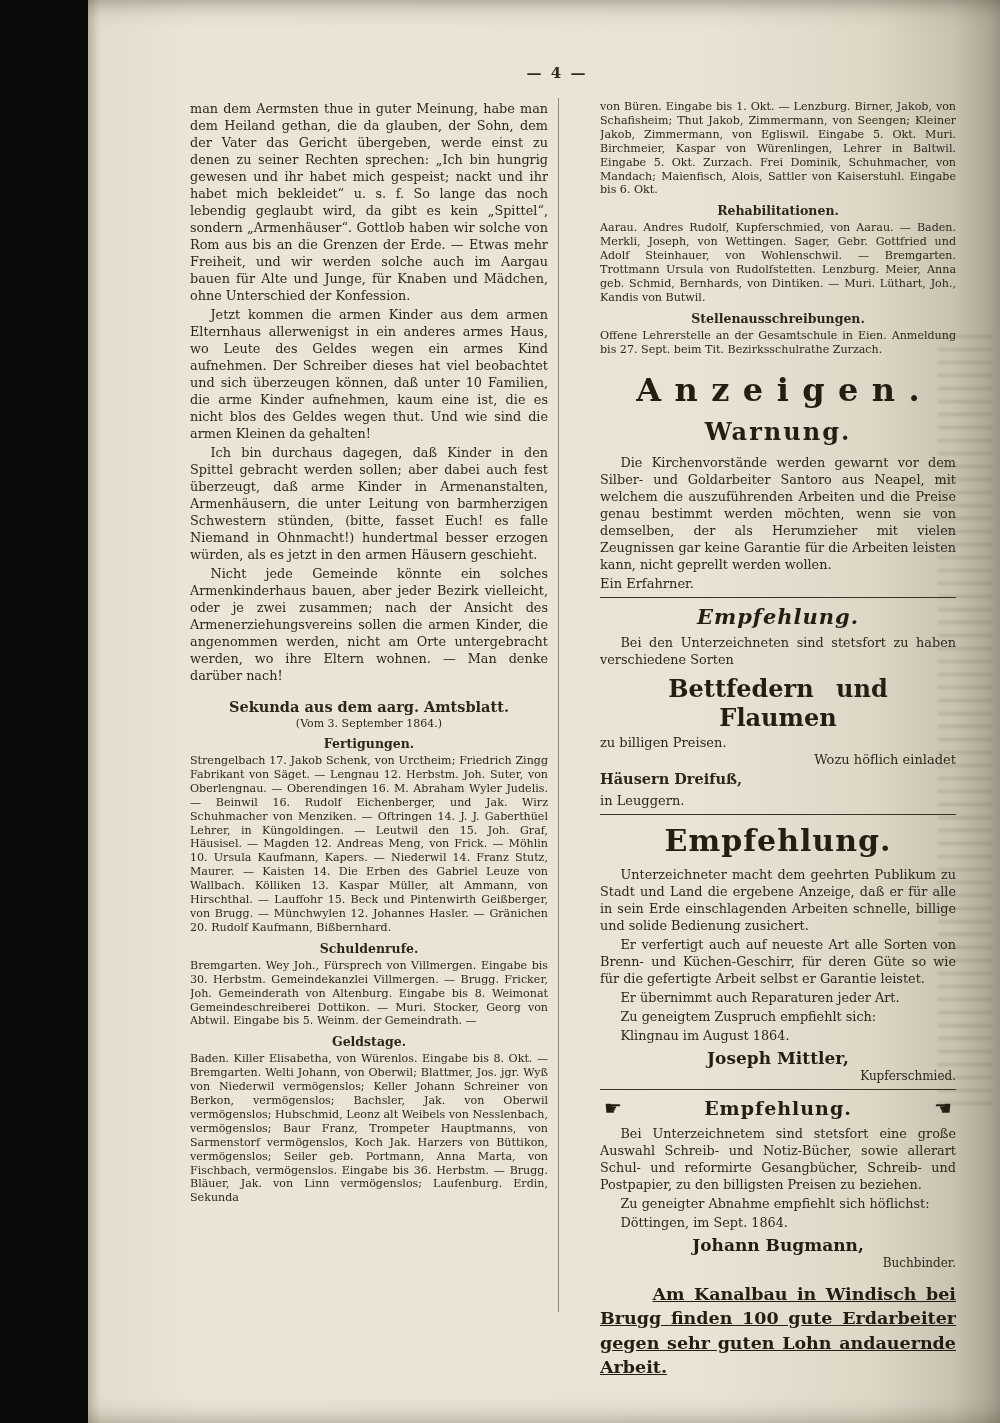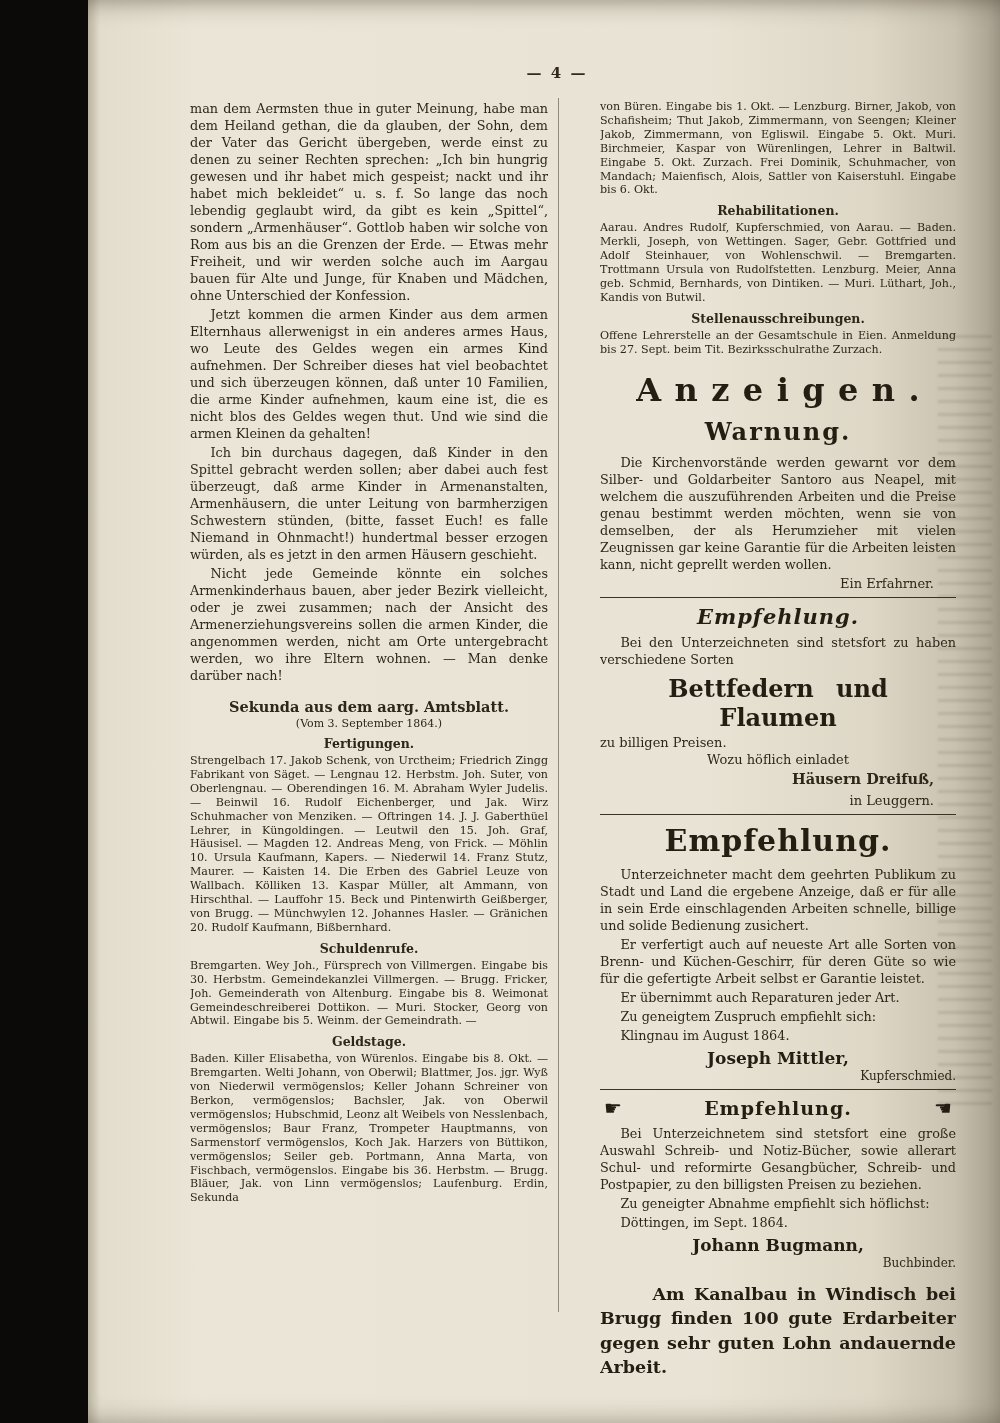--- a/index.html
+++ b/index.html
@@ -41,41 +41,41 @@
 
   .sec-head   { font-size: 12.5px; font-weight: bold; text-align: center; margin: 6px 0 3px; }
   .amts-title { font-size: 14.5px; font-weight: bold; text-align: center; margin: 14px 0 2px; }
   .amts-sub   { font-size: 11px; text-align: center; margin: 0 0 4px; }
 
   .anzeigen {
     font-size: 32px; font-weight: bold; text-align: center;
     letter-spacing: .42em; text-indent: .42em; margin: 14px 0 4px; color: #241d12;
   }
   .warnung-head { font-size: 24px; font-weight: bold; text-align: center; letter-spacing: 2px; margin: 8px 0 8px; color: #241d12; }
-  .sig-right { text-align: right; font-size: 13px; padding-right: 22px; margin: 3px 0 6px; }
+  .sig-right { text-align: left; font-size: 13px; padding-right: 22px; margin: 3px 0 6px; }
   .sig-right.bold { font-weight: bold; font-size: 14.5px; }
   .rule { height: 1px; background: #3a3222; margin: 6px 0; }
 
   .emp1-head { font-size: 21px; font-weight: bold; font-style: italic; text-align: center; letter-spacing: 1px; margin: 5px 0 5px; color: #241d12; }
   .product   { font-size: 24px; font-weight: bold; text-align: center; word-spacing: 14px; margin: 6px 0 3px; color: #241d12; }
   .line-left   { font-size: 13px; margin: 2px 0; }
-  .line-center { font-size: 13px; text-align: center; margin: 2px 0; }
+  .line-center { font-size: 13px; text-align: right; margin: 2px 0; }
 
   .emp2-head { font-size: 30px; font-weight: bold; text-align: center; letter-spacing: 1px; margin: 8px 0 8px; color: #241d12; }
   .dateline  { font-size: 12.8px; margin: 3px 0 2px; text-indent: 1.6em; }
   .sig-center { text-align: center; font-weight: bold; font-size: 17px; margin: 5px 0 0; color: #241d12; }
   .sig-role   { text-align: right; font-size: 12px; font-weight: normal; margin: 1px 0 5px; }
 
   .emp3-head { display: flex; align-items: center; justify-content: space-between; margin: 5px 4px; }
   .emp3-title { font-size: 19px; font-weight: bold; letter-spacing: 1px; color: #241d12; }
   .hand { font-size: 20px; color: #241d12; }
 
   .final-ad {
     font-size: 17.5px; font-weight: bold; line-height: 24.5px;
-    text-indent: 3em; margin: 12px 0 0; color: #241d12;
+    text-indent: 3em; margin: 12px 0 0; color: #241d12; text-decoration: underline;
   }
 </style>
 </head>
 <body>
 
 <div class="paper">
   <div class="page-number">— 4 —</div>
   <div class="divider"></div>
   <div class="bleed"></div>
 

